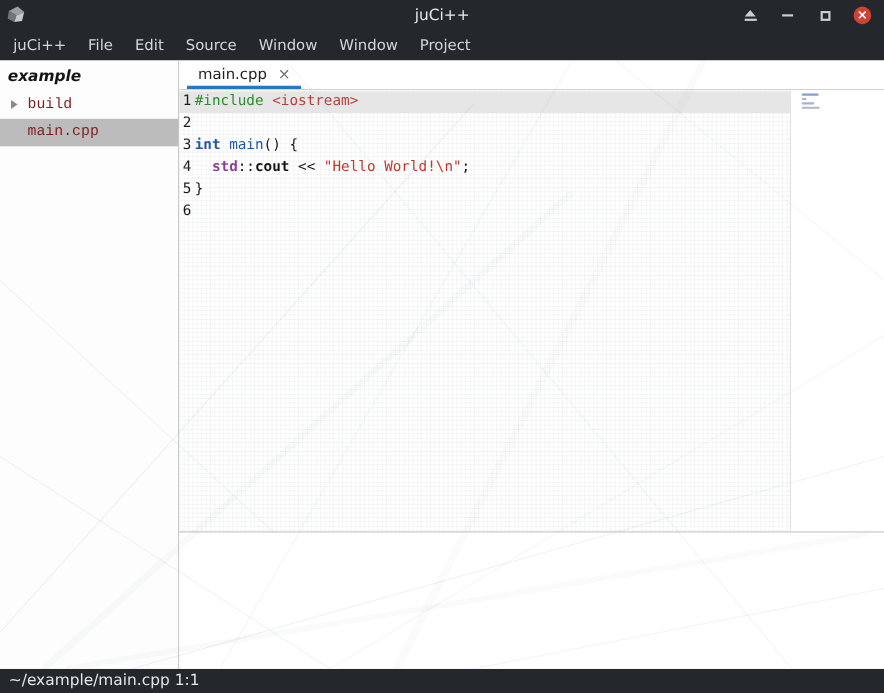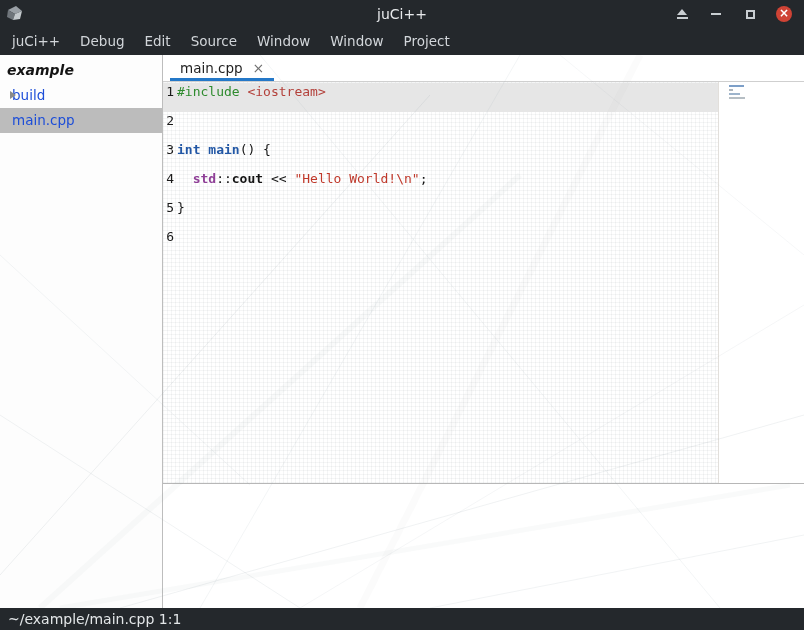--- a/index.html
+++ b/index.html
@@ -22,21 +22,21 @@
   .menubar { height:27px; background:#24282c; display:flex; align-items:center; padding-left:2px; }
   .menu-item { color:#d2d6da; font-size:13.5px; padding:0 10px; line-height:27px; cursor:default; }
 
   
   .workspace { position:relative; height:553px; background:#fff; display:flex; }
   .overlay-svg { position:absolute; inset:0; width:100%; height:100%; pointer-events:none; z-index:9; }
 
   
   .sidebar { width:163px; min-width:163px; background:#fdfdfd; border-right:1px solid #bdbdbd; }
   .sidebar-root { font-weight:bold; font-size:14px; color:#141414; padding:7px 8px 5px 7px;font-style:italic; }
-  .tree-row { position:relative; height:25px; line-height:25px; font-size:13.5px; color:#1d4ed8; padding-left:12px; cursor:default; }
+  .tree-row { position:relative; height:25px; line-height:25px; font-size:13.5px; color:#7f1d1d; padding-left:25px; cursor:default;font-family:Liberation Mono, monospace; }
   .tree-row.selected { background:#bcbcbc; }
   .expander { position:absolute; left:10px; top:8px; width:0; height:0; border-top:4.5px solid transparent; border-bottom:4.5px solid transparent; border-left:6px solid #8b8b8b; }
 
   
   .main { flex:1; display:flex; flex-direction:column; min-width:0; }
   .tabbar { height:27px; min-height:27px; background:#ffffff; border-bottom:1px solid #cfcfcf; display:flex; align-items:stretch; padding-left:7px; }
   .tab { display:flex; align-items:center; padding:0 10px; box-shadow:inset 0 -3px 0 #2478c8; cursor:default; }
   .tab-label { font-size:13.5px; color:#1f1f1f; }
   .tab-close { margin-left:10px; color:#6f6f6f; font-size:14px; line-height:14px; }
 
@@ -45,28 +45,28 @@
   .code {
     position:absolute; left:0; top:0; bottom:0; width:556px;
     border-right:1px solid #e2dfdb;
     background-image:
       linear-gradient(rgba(120,130,140,0.08) 1px, transparent 1px),
       linear-gradient(90deg, rgba(120,130,140,0.08) 1px, transparent 1px);
     background-size:4px 4px;
     font-family:"DejaVu Sans Mono","Liberation Mono",monospace;
     font-size:13px; line-height:17px; color:#141414; padding-top:1px;
   }
-  .code-line { height:29px; white-space:pre; }
+  .code-line { height:20px; white-space:pre; }
   .code-line.hl { background:#e6e6e6; }
   .ln { display:inline-block; width:11px; text-align:right; color:#1a1a1a; }
   .lc { margin-left:3px; }
   .tok-preproc { color:#2e8b2e; }
   .tok-include { color:#b3403a; }
   .tok-type { color:#2257a5; font-weight:bold; }
-  .tok-func { color:#2257a5; font-weight:bold; }
+  .tok-func { color:#2257a5; font-weight:normal; }
   .tok-ns { color:#8f3f97; font-weight:bold; }
   .tok-bold { font-weight:bold;text-align:right; }
   .tok-string { color:#c0392b; }
 
   .overview { position:absolute; left:566px; top:3px; width:24px; }
   .ov-line { height:2px; margin-bottom:2px; background:#7d9fc8; }
   .ov-1 { width:15px; }
   .ov-2 { width:4px; background:#aeb6bd; }
   .ov-3 { width:11px; background:#9db4cc; }
   .ov-4 { width:16px; background:#b6bec4; }
@@ -101,21 +101,21 @@
       </div>
       <div class="ctrl">
         <div class="max-box"></div>
       </div>
       <div class="close-circle">×</div>
     </div>
   </div>
 
   <div class="menubar">
     <span class="menu-item">juCi++</span>
-    <span class="menu-item">Debug</span>
+    <span class="menu-item">File</span>
     <span class="menu-item">Edit</span>
     <span class="menu-item">Source</span>
     <span class="menu-item">Window</span>
     <span class="menu-item">Window</span>
     <span class="menu-item">Project</span>
   </div>
 
   <div class="workspace">
 
     <svg class="overlay-svg" viewBox="0 0 804 553" preserveAspectRatio="none">

